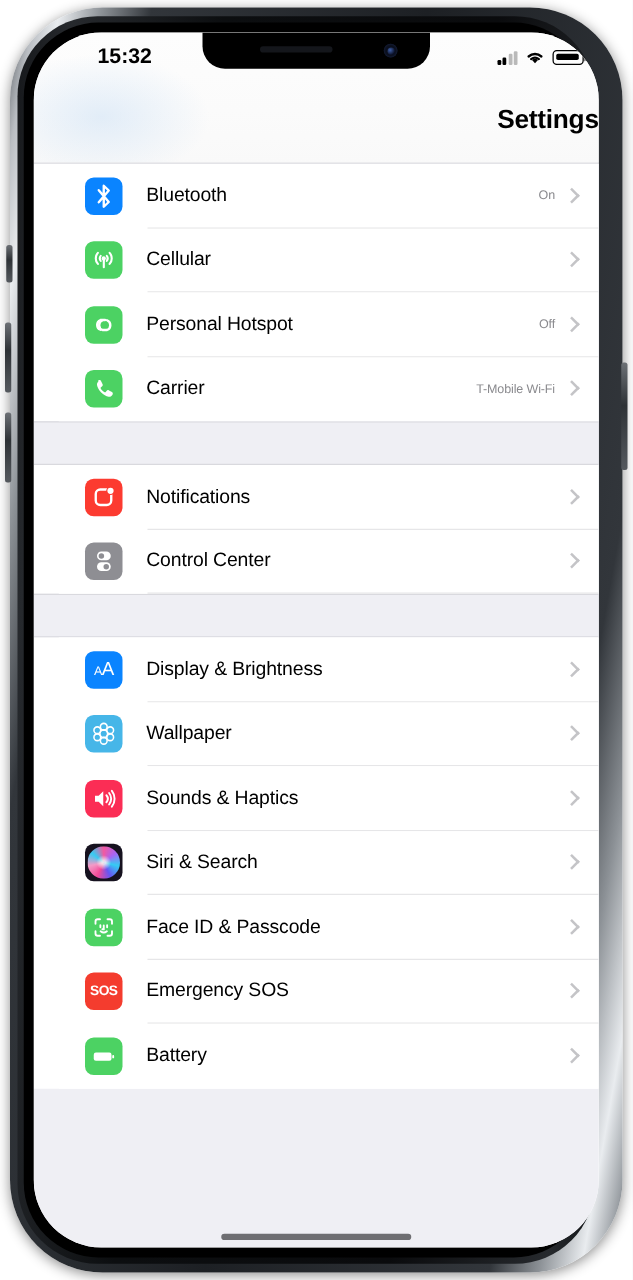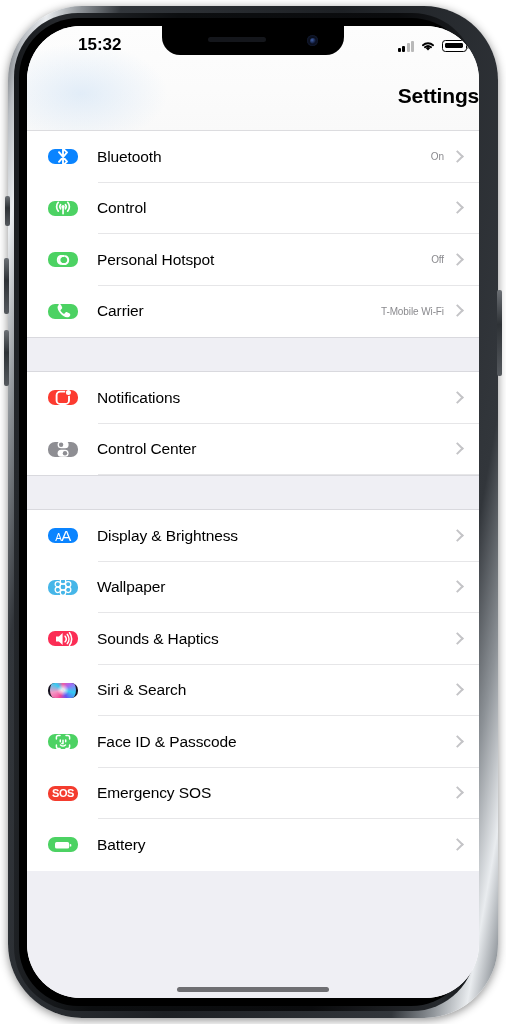--- a/index.html
+++ b/index.html
@@ -197,30 +197,31 @@
   .group { background: #ffffff; }
   .gap { height: 35px; background: #efeff4; border-top: 0.5px solid #d9d9de; border-bottom: 0.5px solid #d9d9de; box-sizing: border-box; }
 
   .row {
     position: relative;
     height: 51.5px;
     display: flex;
     align-items: center;
     background: #fff;
     box-sizing: border-box;
+    margin-left: 20px;
   }
   .row .sep {
     position: absolute;
     left: 71px; right: 0; bottom: 0;
     height: 1px;
     background: #e6e6e8;
   }
 
   .row-icon {
-    width: 30px; height: 15px;
+    width: 30px; height: 30px;
     margin-left: 21px;
     border-radius: 7px;
     flex: 0 0 auto;
     position: relative;
     overflow: hidden;
     display: flex;
     align-items: center;
     justify-content: center;
   }
   .row-label {
@@ -397,21 +398,21 @@
           <div class="row-icon ico-cell">
             <svg width="22" height="20" viewBox="0 0 22 20">
               <path d="M6.3 4.3 A6.6 6.6 0 0 0 6.3 13.1" stroke="#fff" stroke-width="1.7" fill="none" stroke-linecap="round"></path>
               <path d="M15.7 4.3 A6.6 6.6 0 0 1 15.7 13.1" stroke="#fff" stroke-width="1.7" fill="none" stroke-linecap="round"></path>
               <path d="M8.6 6.6 A3.4 3.4 0 0 0 8.6 10.8" stroke="#fff" stroke-width="1.6" fill="none" stroke-linecap="round"></path>
               <path d="M13.4 6.6 A3.4 3.4 0 0 1 13.4 10.8" stroke="#fff" stroke-width="1.6" fill="none" stroke-linecap="round"></path>
               <circle cx="11" cy="8.7" r="1.7" fill="#fff"></circle>
               <rect x="10.2" y="9.3" width="1.7" height="7.2" rx="0.8" fill="#fff"></rect>
             </svg>
           </div>
-          <div class="row-label">Control</div>
+          <div class="row-label">Cellular</div>
           <div class="chev"></div>
           <div class="sep"></div>
         </div>
 
         <div class="row">
           <div class="row-icon ico-hotspot">
             <svg width="22" height="22" viewBox="0 0 22 22">
               <path d="M13.6 7.2 a4.2 4.2 0 0 1 0 7.8 l-3.6 0 a4.2 4.2 0 0 1 0 -7.8" stroke="#fff" stroke-width="1.9" fill="none" stroke-linecap="round"></path>
               <path d="M8.4 14.8 a4.2 4.2 0 0 1 0 -7.8 l3.6 0" stroke="#fff" stroke-width="1.9" fill="none" stroke-linecap="round"></path>
             </svg>

